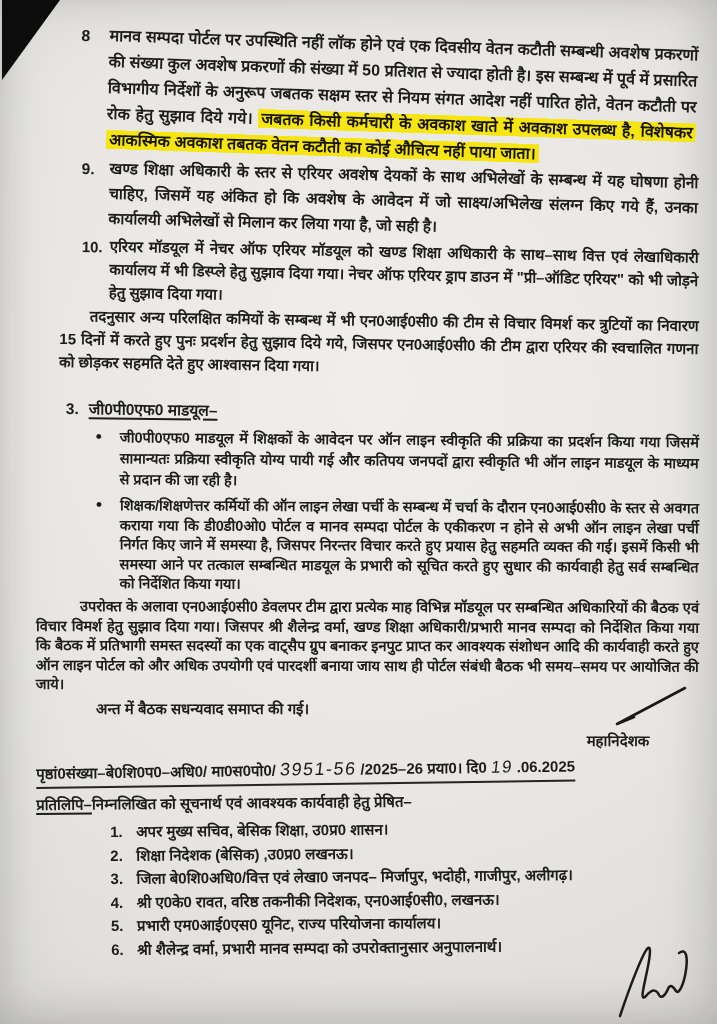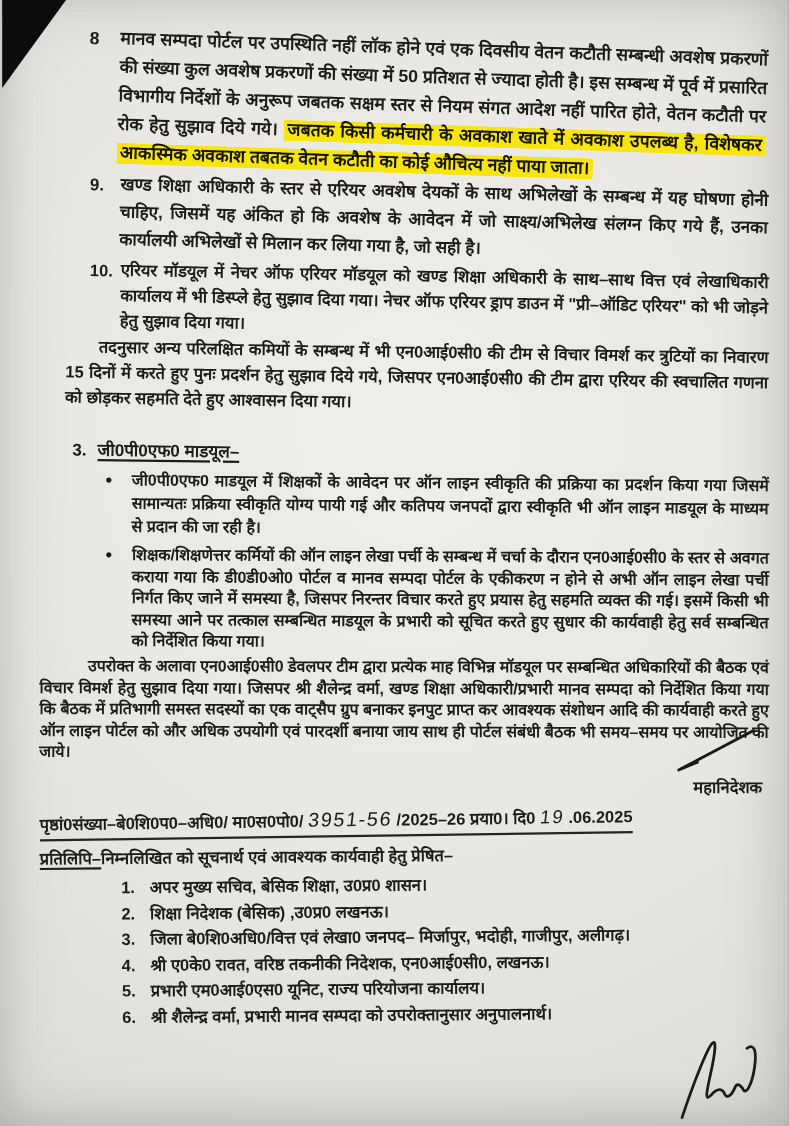--- a/index.html
+++ b/index.html
@@ -34,21 +34,21 @@
   .sec3 .num3{font-weight:700;margin-right:10px;}
   .sec3 .sec3-title{font-weight:700;text-decoration:underline;text-underline-offset:3px;text-decoration-thickness:2px;}
   .bull{position:relative;padding-left:38px;margin-top:8px;transform:rotate(0.5deg);transform-origin:0 0;font-size:14.5px;line-height:21px;}
   .bull .dot{position:absolute;left:14px;top:-1px;font-size:17px;}
   .b2{line-height:19.5px;margin-top:6px;transform:rotate(0.3deg);}
   .upr{margin-left:-46px;text-indent:44px;margin-top:3px;font-size:14.5px;line-height:19.5px;transform:rotate(0.15deg);transform-origin:0 0;}
   .ant{margin-top:4px;margin-left:14px;font-size:15px;}
   .sigblock{width:150px;margin:-36px 6px 0 auto;text-align:center;font-size:15px;line-height:21px;}
   .sigblock svg{display:block;margin:0 0 2px auto;}
   .signame{font-weight:700;}
-  .sigtitle{font-weight:700;text-align:right;}
+  .sigtitle{font-weight:700;}
   .ref{margin-left:-46px;margin-top:12px;font-size:15px;transform:rotate(-0.8deg);transform-origin:0 0;white-space:nowrap;}
   .ref-inner{display:inline-block;border-bottom:2.5px solid #26241f;padding-bottom:3px;}
   .hand{display:inline-block;font-weight:500;font-size:18px;letter-spacing:1.5px;transform:skewX(-7deg);padding:0 4px;}
   .hand-sm{font-size:17px;}
   .prat{margin-left:-46px;margin-top:5px;font-size:15px;transform:rotate(-0.5deg);transform-origin:0 0;}
   .prat .plabel{font-weight:700;text-decoration:underline;text-underline-offset:3px;text-decoration-thickness:2px;margin-right:0;}
   .clist{margin-left:28px;margin-top:6px;font-size:15px;line-height:23.5px;transform:rotate(-0.5deg);transform-origin:0 0;}
   .crow{position:relative;padding-left:26px;}
   .crow .cno{position:absolute;left:0;top:0;}
   .bottomsig{position:absolute;left:612px;top:938px;}
@@ -88,20 +88,21 @@
       <p class="just">जी0पी0एफ0 माडयूल में शिक्षकों के आवेदन पर ऑन लाइन स्वीकृति की प्रक्रिया का प्रदर्शन किया गया जिसमें सामान्यतः प्रक्रिया स्वीकृति योग्य पायी गई और कतिपय जनपदों द्वारा स्वीकृति भी ऑन लाइन माडयूल के माध्यम से प्रदान की जा रही है।</p>
     </div>
 
     <div class="bull b2">
       <span class="dot">•</span>
       <p class="just">शिक्षक/शिक्षणेत्तर कर्मियों की ऑन लाइन लेखा पर्ची के सम्बन्ध में चर्चा के दौरान एन0आई0सी0 के स्तर से अवगत कराया गया कि डी0डी0ओ0 पोर्टल व मानव सम्पदा पोर्टल के एकीकरण न होने से अभी ऑन लाइन लेखा पर्ची निर्गत किए जाने में समस्या है, जिसपर निरन्तर विचार करते हुए प्रयास हेतु सहमति व्यक्त की गई। इसमें किसी भी समस्या आने पर तत्काल सम्बन्धित माडयूल के प्रभारी को सूचित करते हुए सुधार की कार्यवाही हेतु सर्व सम्बन्धित को निर्देशित किया गया।</p>
     </div>
 
     <p class="just upr">उपरोक्त के अलावा एन0आई0सी0 डेवलपर टीम द्वारा प्रत्येक माह विभिन्न मॉडयूल पर सम्बन्धित अधिकारियों की बैठक एवं विचार विमर्श हेतु सुझाव दिया गया। जिसपर श्री शैलेन्द्र वर्मा, खण्ड शिक्षा अधिकारी/प्रभारी मानव सम्पदा को निर्देशित किया गया कि बैठक में प्रतिभागी समस्त सदस्यों का एक वाट्सैप ग्रुप बनाकर इनपुट प्राप्त कर आवश्यक संशोधन आदि की कार्यवाही करते हुए ऑन लाइन पोर्टल को और अधिक उपयोगी एवं पारदर्शी बनाया जाय साथ ही पोर्टल संबंधी बैठक भी समय–समय पर आयोजित की जाये।</p>
 
+    <p class="ant">अन्त में बैठक सधन्यवाद समाप्त की गई।</p>
 
     <div class="sigblock">
       <svg width="86" height="46" viewBox="0 0 86 46">
         <path d="M10 42 L78 6 M10 42 L27 35" stroke="#1a1918" stroke-width="2.6" fill="none" stroke-linecap="round"></path>
       </svg>
       <div class="sigtitle">महानिदेशक</div>
     </div>
 
     <div class="ref">
       <span class="ref-inner"><span>पृष्ठां0संख्या–बे0शि0प0–अधि0/ मा0स0पो0/</span><span class="hand">3951-56</span><span>/2025–26 प्रया0। दि0</span><span class="hand hand-sm">19</span><span>.06.2025</span></span>

